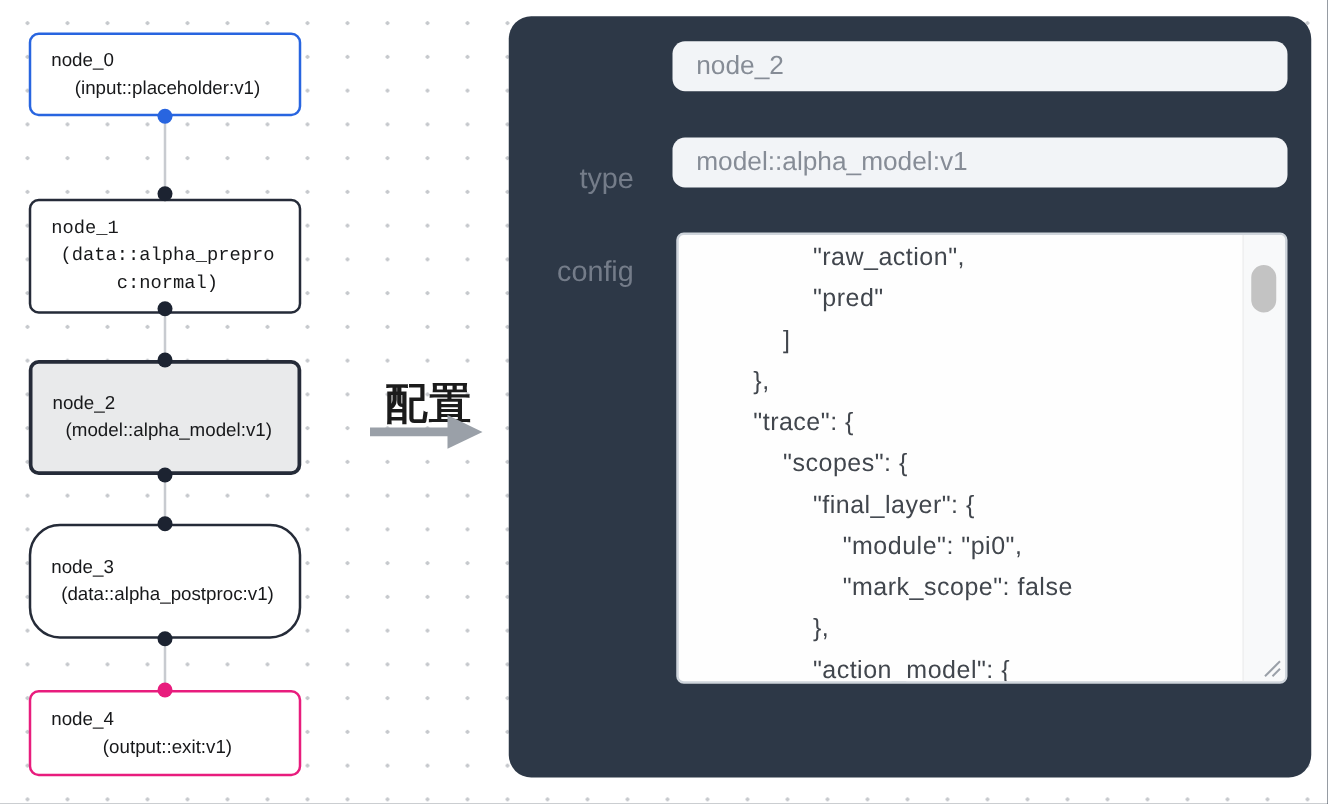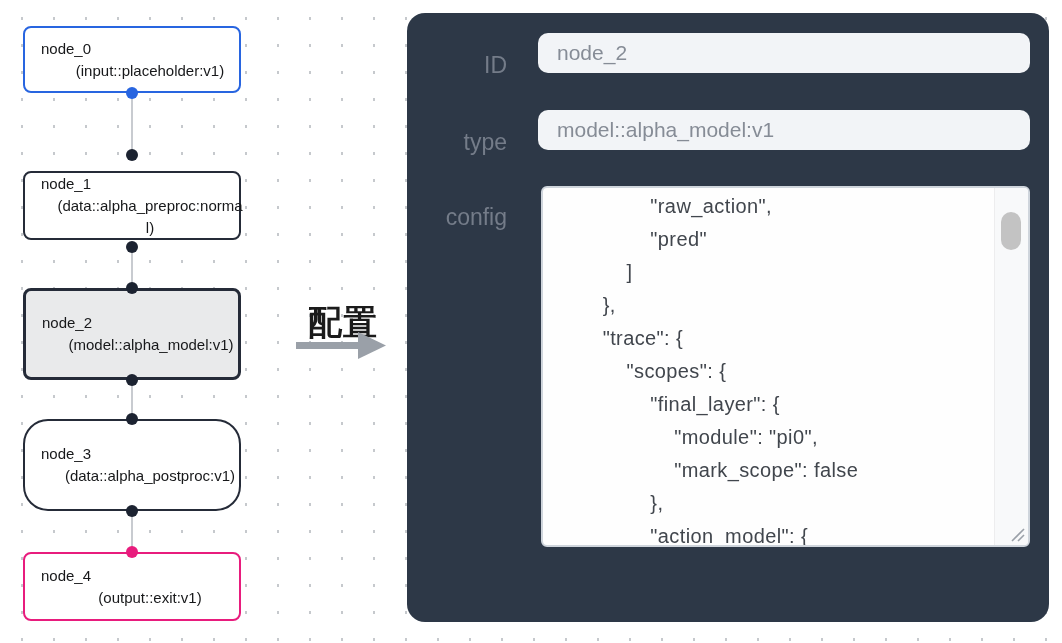--- a/index.html
+++ b/index.html
@@ -15,23 +15,23 @@
   }
 
   
   .node {
     position:absolute; left:23px; width:218px;
     background:#ffffff; border:2px solid #252b38; border-radius:8px;
     display:flex; flex-direction:column; align-items:flex-start; justify-content:center;
     text-align:center; padding:4px 16px; z-index:2;
   }
   .node .title    { font-size:15px; font-weight:500; color:#17181a; line-height:22px; }
-  .node .subtitle { font-size:15px; font-weight:400; color:#17181a; line-height:22px; word-break:break-all; width:186px;margin-left:16px; }
+  .node .subtitle { font-size:15px; font-weight:400; color:#17181a; line-height:22px; word-break:break-all; width:186px; }
   .n0 { top:26px;  height:67px; border-color:#2865e0; }
-  .n1 { top:171px; height:69px; }
+  .n1 { top:159px; height:92px;font-family:Liberation Mono, monospace; }
   .n2 { top:288px; height:92px; background:#e9eaeb; border-width:3px; }
   .n3 { top:419px; height:92px;border-radius:25px; }
   .n4 { top:552px; height:69px; border-color:#e81c7d; }
 
   
   .edge { position:absolute; left:131px; width:2px; background:#c8cbd0; z-index:1; }
   .e0 { top:93px;  height:62px; }
   .e1 { top:247px; height:41px; }
   .e2 { top:380px; height:39px; }
   .e3 { top:511px; height:41px; }
@@ -118,21 +118,20 @@
   <div class="port p-511"></div>
   <div class="port pink p-552"></div>
 
   <div class="edge-label">配置</div>
   <svg class="arrow-svg" width="100" height="36">
     <rect x="2" y="14" width="64" height="7" fill="#9aa0a8"></rect>
     <polygon points="64,4 64,31 92,17.5" fill="#9aa0a8"></polygon>
   </svg>
 
   <div class="panel">
-    <div class="f-label lbl-id">ID</div>
     <input class="f-input inp-id" value="node_2" style="">
 
     <div class="f-label lbl-type">type</div>
     <input class="f-input inp-type" value="model::alpha_model:v1" style="">
 
     <div class="f-label lbl-config">config</div>
 
     <div class="config-box">
       <div class="config-text">                "raw_action",
                 "pred"

